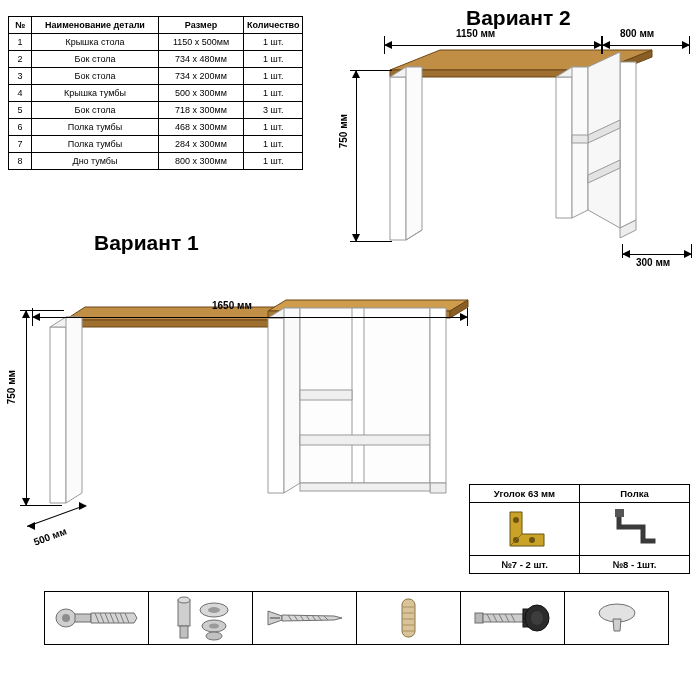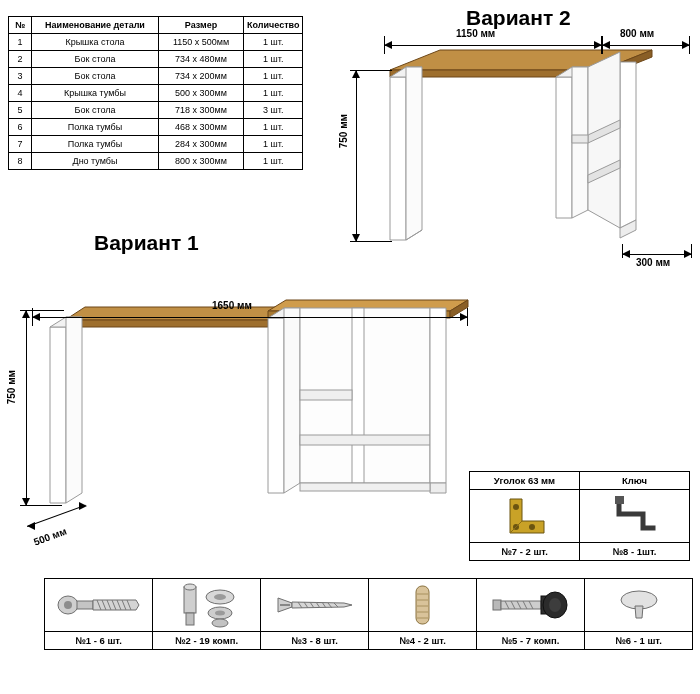--- a/index.html
+++ b/index.html
@@ -36,21 +36,21 @@
   .dim-label.vert{writing-mode:vertical-rl;transform:rotate(180deg);}
   .hline{height:0;border-top:1.5px solid #000;}
   .vline{width:0;border-left:1.5px solid #000;}
   .arrow{width:0;height:0;}
   .arr-l{border-top:4px solid transparent;border-bottom:4px solid transparent;border-right:8px solid #000;}
   .arr-r{border-top:4px solid transparent;border-bottom:4px solid transparent;border-left:8px solid #000;}
   .arr-u{border-left:4px solid transparent;border-right:4px solid transparent;border-bottom:8px solid #000;}
   .arr-d{border-left:4px solid transparent;border-right:4px solid transparent;border-top:8px solid #000;}
 
   
-  .hw{position:absolute;border-collapse:collapse;}
+  .hw{position:absolute;border-collapse:collapse;margin-top:13px;}
   .hw td{border:1px solid #000;text-align:center;vertical-align:middle;}
   .hw .hw-title{font-size:9.5px;font-weight:bold;padding:3px 2px;line-height:11px;}
   .hw .hw-img{height:52px;padding:0;}
   .hw .hw-qty{font-size:9.5px;font-weight:bold;padding:3px 2px;}
   #hw-top{left:469px;top:471px;}
   #hw-top td{width:105px;}
   #hw-bottom{left:44px;top:578px;}
   #hw-bottom td{width:103px;}
   .hw-icon{display:flex;align-items:center;justify-content:center;height:52px;}
 </style>
@@ -237,21 +237,21 @@
   <div class="abs dim-label" style="left:6px;top:19px;transform:rotate(-20deg);">500 мм</div>
   <div class="abs" style="left:0;top:14px;width:62px;height:0;border-top:1.5px solid #000;transform:rotate(-20deg);transform-origin:0 0;"></div>
   <div class="abs arrow arr-l" style="left:0;top:10px;"></div>
   <div class="abs arrow arr-r" style="left:52px;top:-10px;"></div>
 </div>
 
 <table class="hw" id="hw-top">
   <tbody>
       <tr>
     <td class="hw-title">Уголок 63 мм</td>
-    <td class="hw-title">Ключ</td>
+    <td class="hw-title">Полка</td>
   </tr>
   <tr>
     <td class="hw-img">
       <div class="hw-icon">
         <svg width="46" height="42" viewBox="0 0 46 42">
           <polygon points="8,4 20,4 20,26 42,26 42,38 8,38" fill="#c9a227" stroke="#6b5410" stroke-width="1"></polygon>
           <circle cx="14" cy="32" r="3" fill="#6b5410"></circle>
           <circle cx="30" cy="32" r="3" fill="#6b5410"></circle>
           <circle cx="14" cy="12" r="3" fill="#6b5410"></circle>
           <line x1="20" y1="26" x2="8" y2="38" stroke="#8a6c16" stroke-width="1"></line>
@@ -362,22 +362,14 @@
     </td>
     <td class="hw-img">
       <div class="hw-icon">
         <svg width="44" height="34" viewBox="0 0 44 34">
           <ellipse cx="22" cy="12" rx="18" ry="9" fill="#e2e2e2" stroke="#6f6f6f" stroke-width="1"></ellipse>
           <path d="M18,18 L26,18 L25,30 L19,30 Z" fill="#cfcfcf" stroke="#6f6f6f" stroke-width="1"></path>
         </svg>
       </div>
     </td>
   </tr>
-  <tr>
-    <td class="hw-qty">№1 - 6 шт.</td>
-    <td class="hw-qty">№2 - 19 комп.</td>
-    <td class="hw-qty">№3 - 8 шт.</td>
-    <td class="hw-qty">№4 - 2 шт.</td>
-    <td class="hw-qty">№5 - 7 комп.</td>
-    <td class="hw-qty">№6 - 1 шт.</td>
-  </tr>
 </tbody>
   </table>
 
 </body></html>

